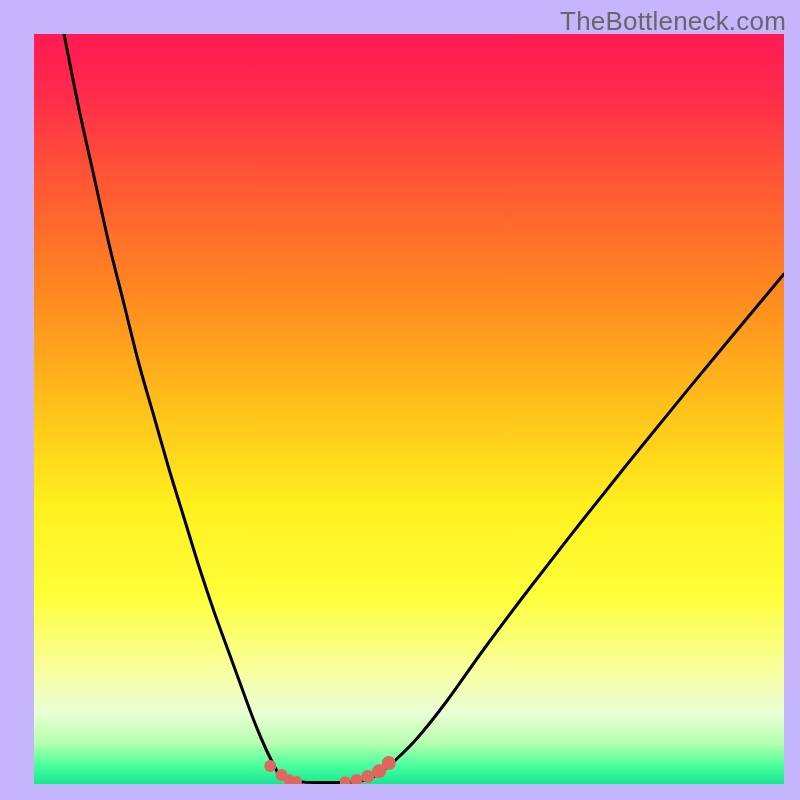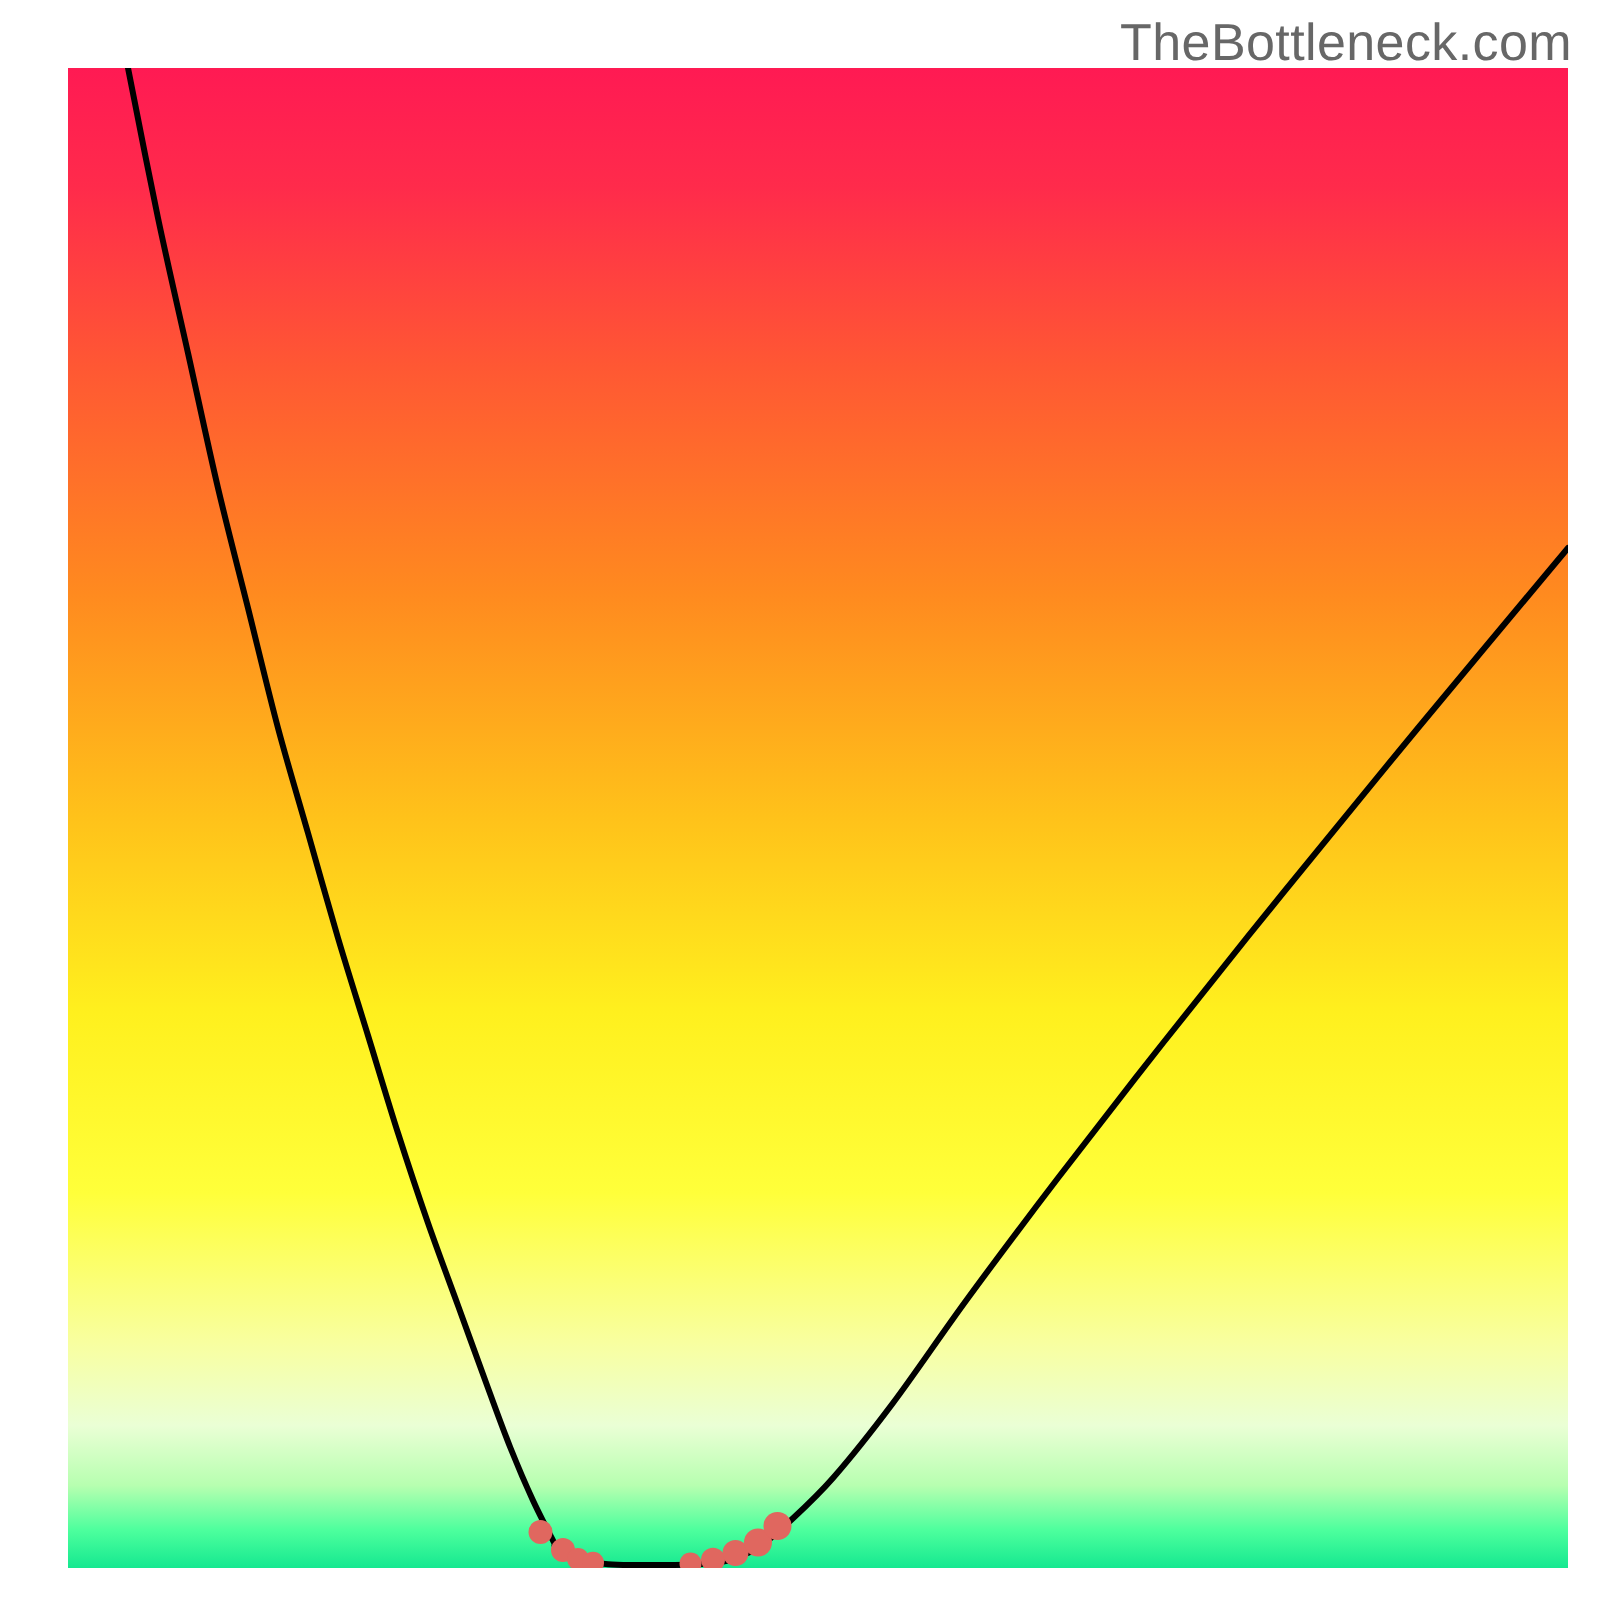--- a/index.html
+++ b/index.html
@@ -10,21 +10,21 @@
     overflow: hidden;
     background: #000;
     font-family: Arial, Helvetica, sans-serif;
   }
   .frame {
     position: absolute;
     left: 0;
     top: 0;
     width: 800px;
     height: 800px;
-    background: #ffffff;
+    background: #c4b5fd;
   }
   .plot {
     position: absolute;
     left: 34px;
     top: 34px;
     width: 750px;
     height: 750px;
     overflow: hidden;
   }
   .watermark {

